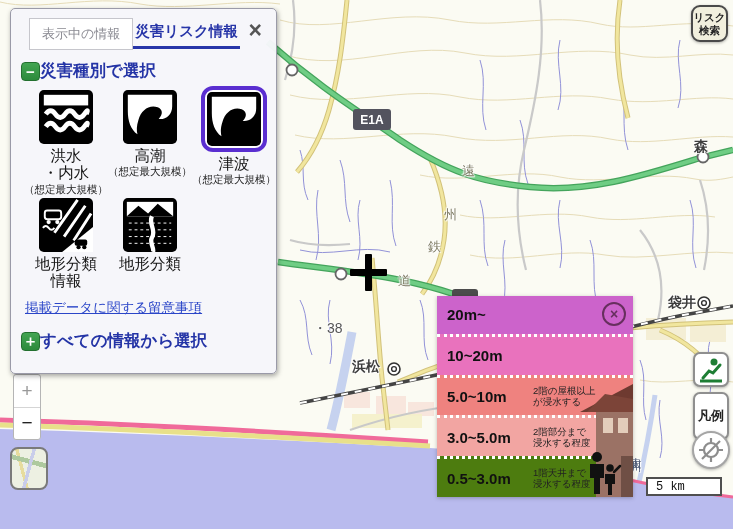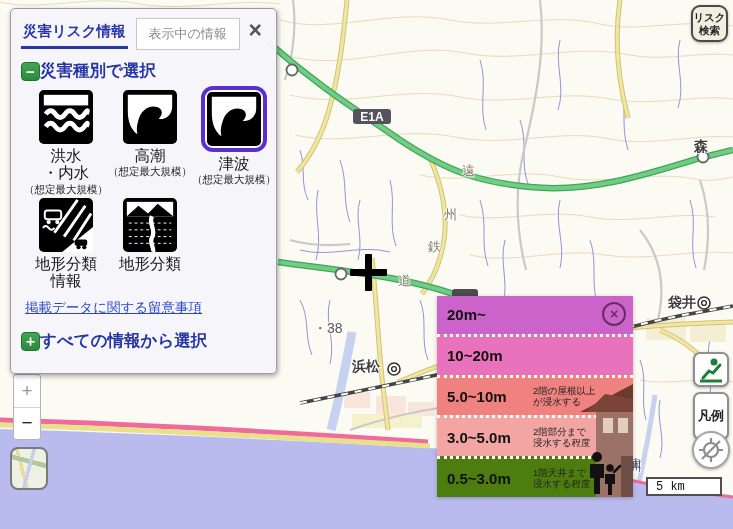--- a/index.html
+++ b/index.html
@@ -7,21 +7,21 @@
   #stage{position:relative;width:733px;height:529px;overflow:hidden;background:#fbfbf3;}
   .pre{white-space:pre-line;}
 
   
   #map-svg{position:absolute;left:0;top:0;z-index:0;}
   .map-label{position:absolute;z-index:2;color:#3e3e3e;font-size:14px;font-weight:bold;
     text-shadow:0 0 2px #fff,0 0 2px #fff,1px 1px 1px #fff,-1px -1px 1px #fff;}
   .rail-char{color:#7d7a62;font-size:13px;font-weight:normal;}
   .river-label{writing-mode:vertical-rl;font-size:11px;font-weight:normal;color:#4d5a76;letter-spacing:2px;}
   .spot-label{font-size:14px;font-weight:normal;color:#555;}
-  #e1a-badge{position:absolute;left:353px;top:109px;width:38px;height:15px;background:#53535e;border-radius:3px;
+  #e1a-badge{position:absolute;left:353px;top:109px;width:38px;height:21px;background:#53535e;border-radius:3px;
     color:#fff;font-size:12px;font-weight:bold;display:flex;align-items:center;justify-content:center;z-index:2;}
 
   
   #panel{position:absolute;left:10px;top:8px;width:267px;height:366px;background:rgba(246,246,250,.97);
     border:1px solid #9a9aa8;border-radius:5px;box-shadow:1px 2px 5px rgba(0,0,0,.35);z-index:10;}
   #tabs{display:flex;align-items:flex-start;margin:9px 8px 0 10px;}
   #tab-active{color:#2735a8;font-weight:bold;font-size:14.5px;padding:4px 2px 5px 2px;border-bottom:3px solid #2735a8;}
   #tab-inactive{margin-left:8px;background:#fff;border:1px solid #c6c6cc;color:#8a8a92;font-size:13px;padding:6px 12px;}
   #panel-close{margin-left:auto;color:#555;font-size:23px;line-height:.9;font-weight:bold;padding:2px 6px;cursor:pointer;}
   .sec-head{display:flex;align-items:center;margin:10px 0 0 10px;}
@@ -210,22 +210,22 @@
   <div class="map-label rail-char" style="left:428px;top:238px;">鉄</div>
   <div class="map-label rail-char" style="left:398px;top:272px;">道</div>
   <div class="map-label river-label" style="left:628px;top:448px;">太田川</div>
   <div class="map-label spot-label" style="left:313px;top:320px;">・38</div>
   <div id="e1a-badge">E1A</div>
   <div id="crosshair-h"></div>
   <div id="crosshair-v"></div>
 
   <div id="panel">
     <div id="tabs">
+      <div id="tab-inactive">表示中の情報</div>
       <div id="tab-active">災害リスク情報</div>
-      <div id="tab-inactive">表示中の情報</div>
       <div id="panel-close">×</div>
     </div>
 
     <div class="sec-head">
       <div class="sec-toggle">−</div>
       <div class="sec-title">災害種別で選択</div>
     </div>
 
     <div id="hz-grid">
 

